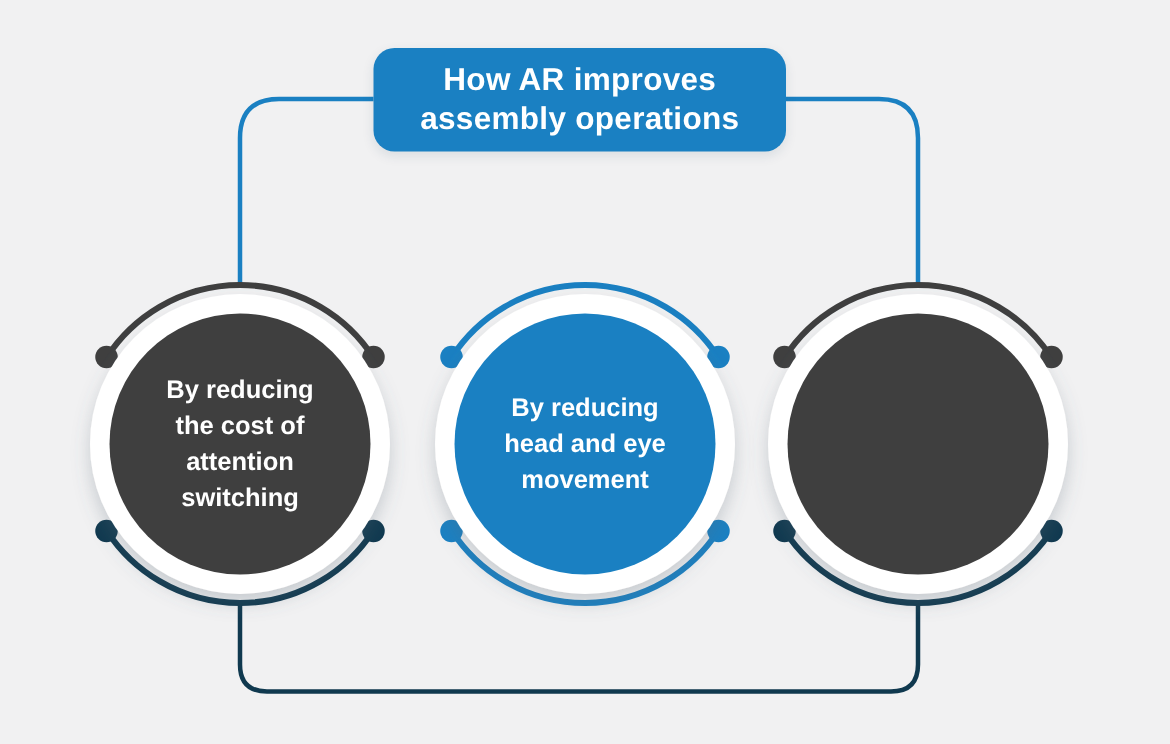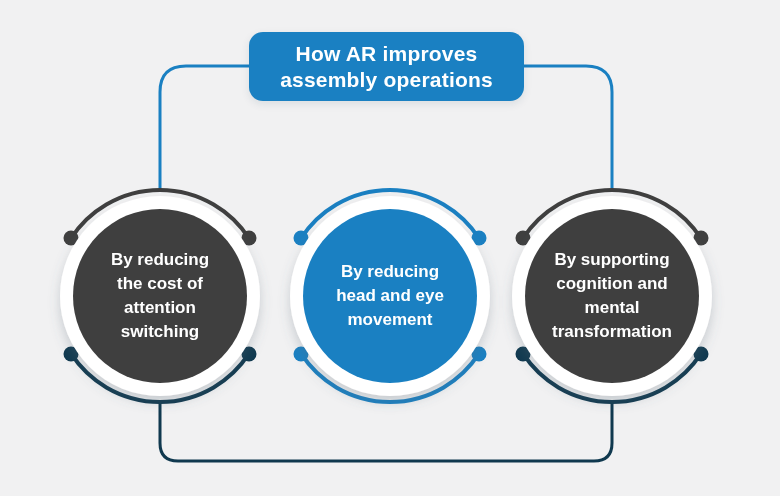--- a/index.html
+++ b/index.html
@@ -117,18 +117,14 @@
 assembly operations</div>
   </div>
 
   <div class="node-text node-text-1">By reducing
 the cost of
 attention
 switching</div>
   <div class="node-text node-text-2">By reducing
 head and eye
 movement</div>
-  <div class="node-text node-text-3">By supporting
-cognition and
-mental
-transformation</div>
 
 </div>
 
 </body></html>

